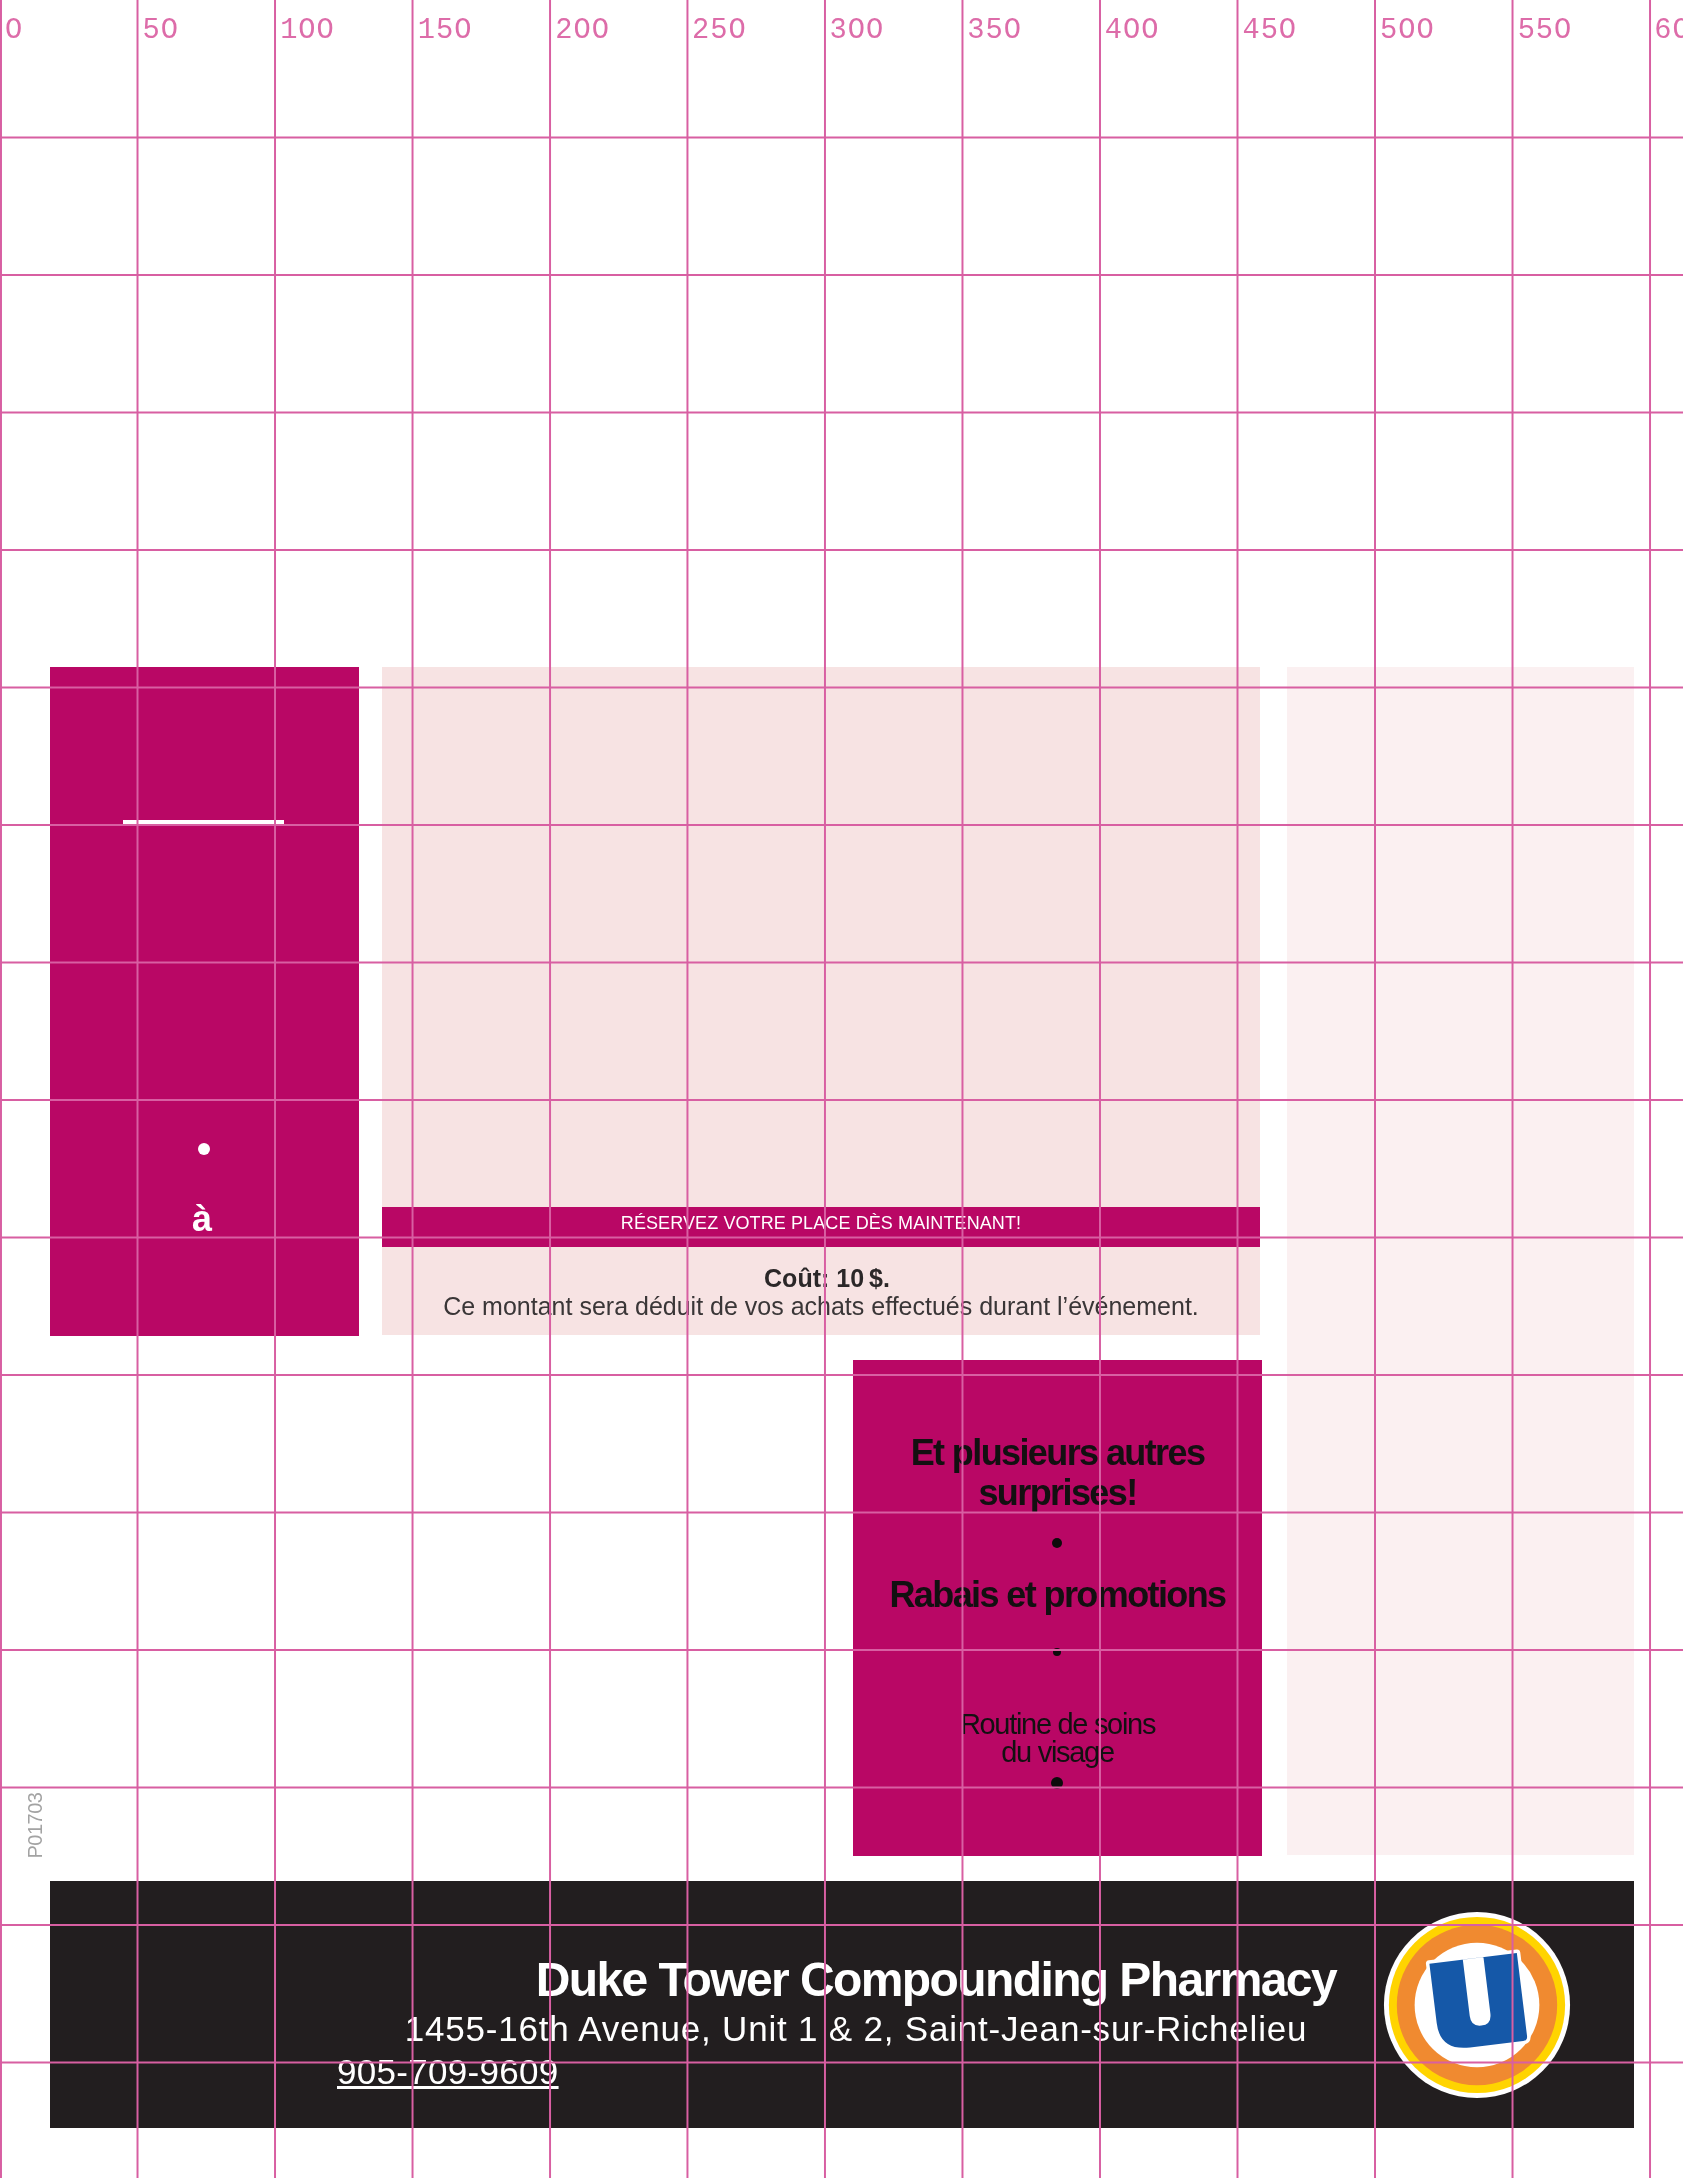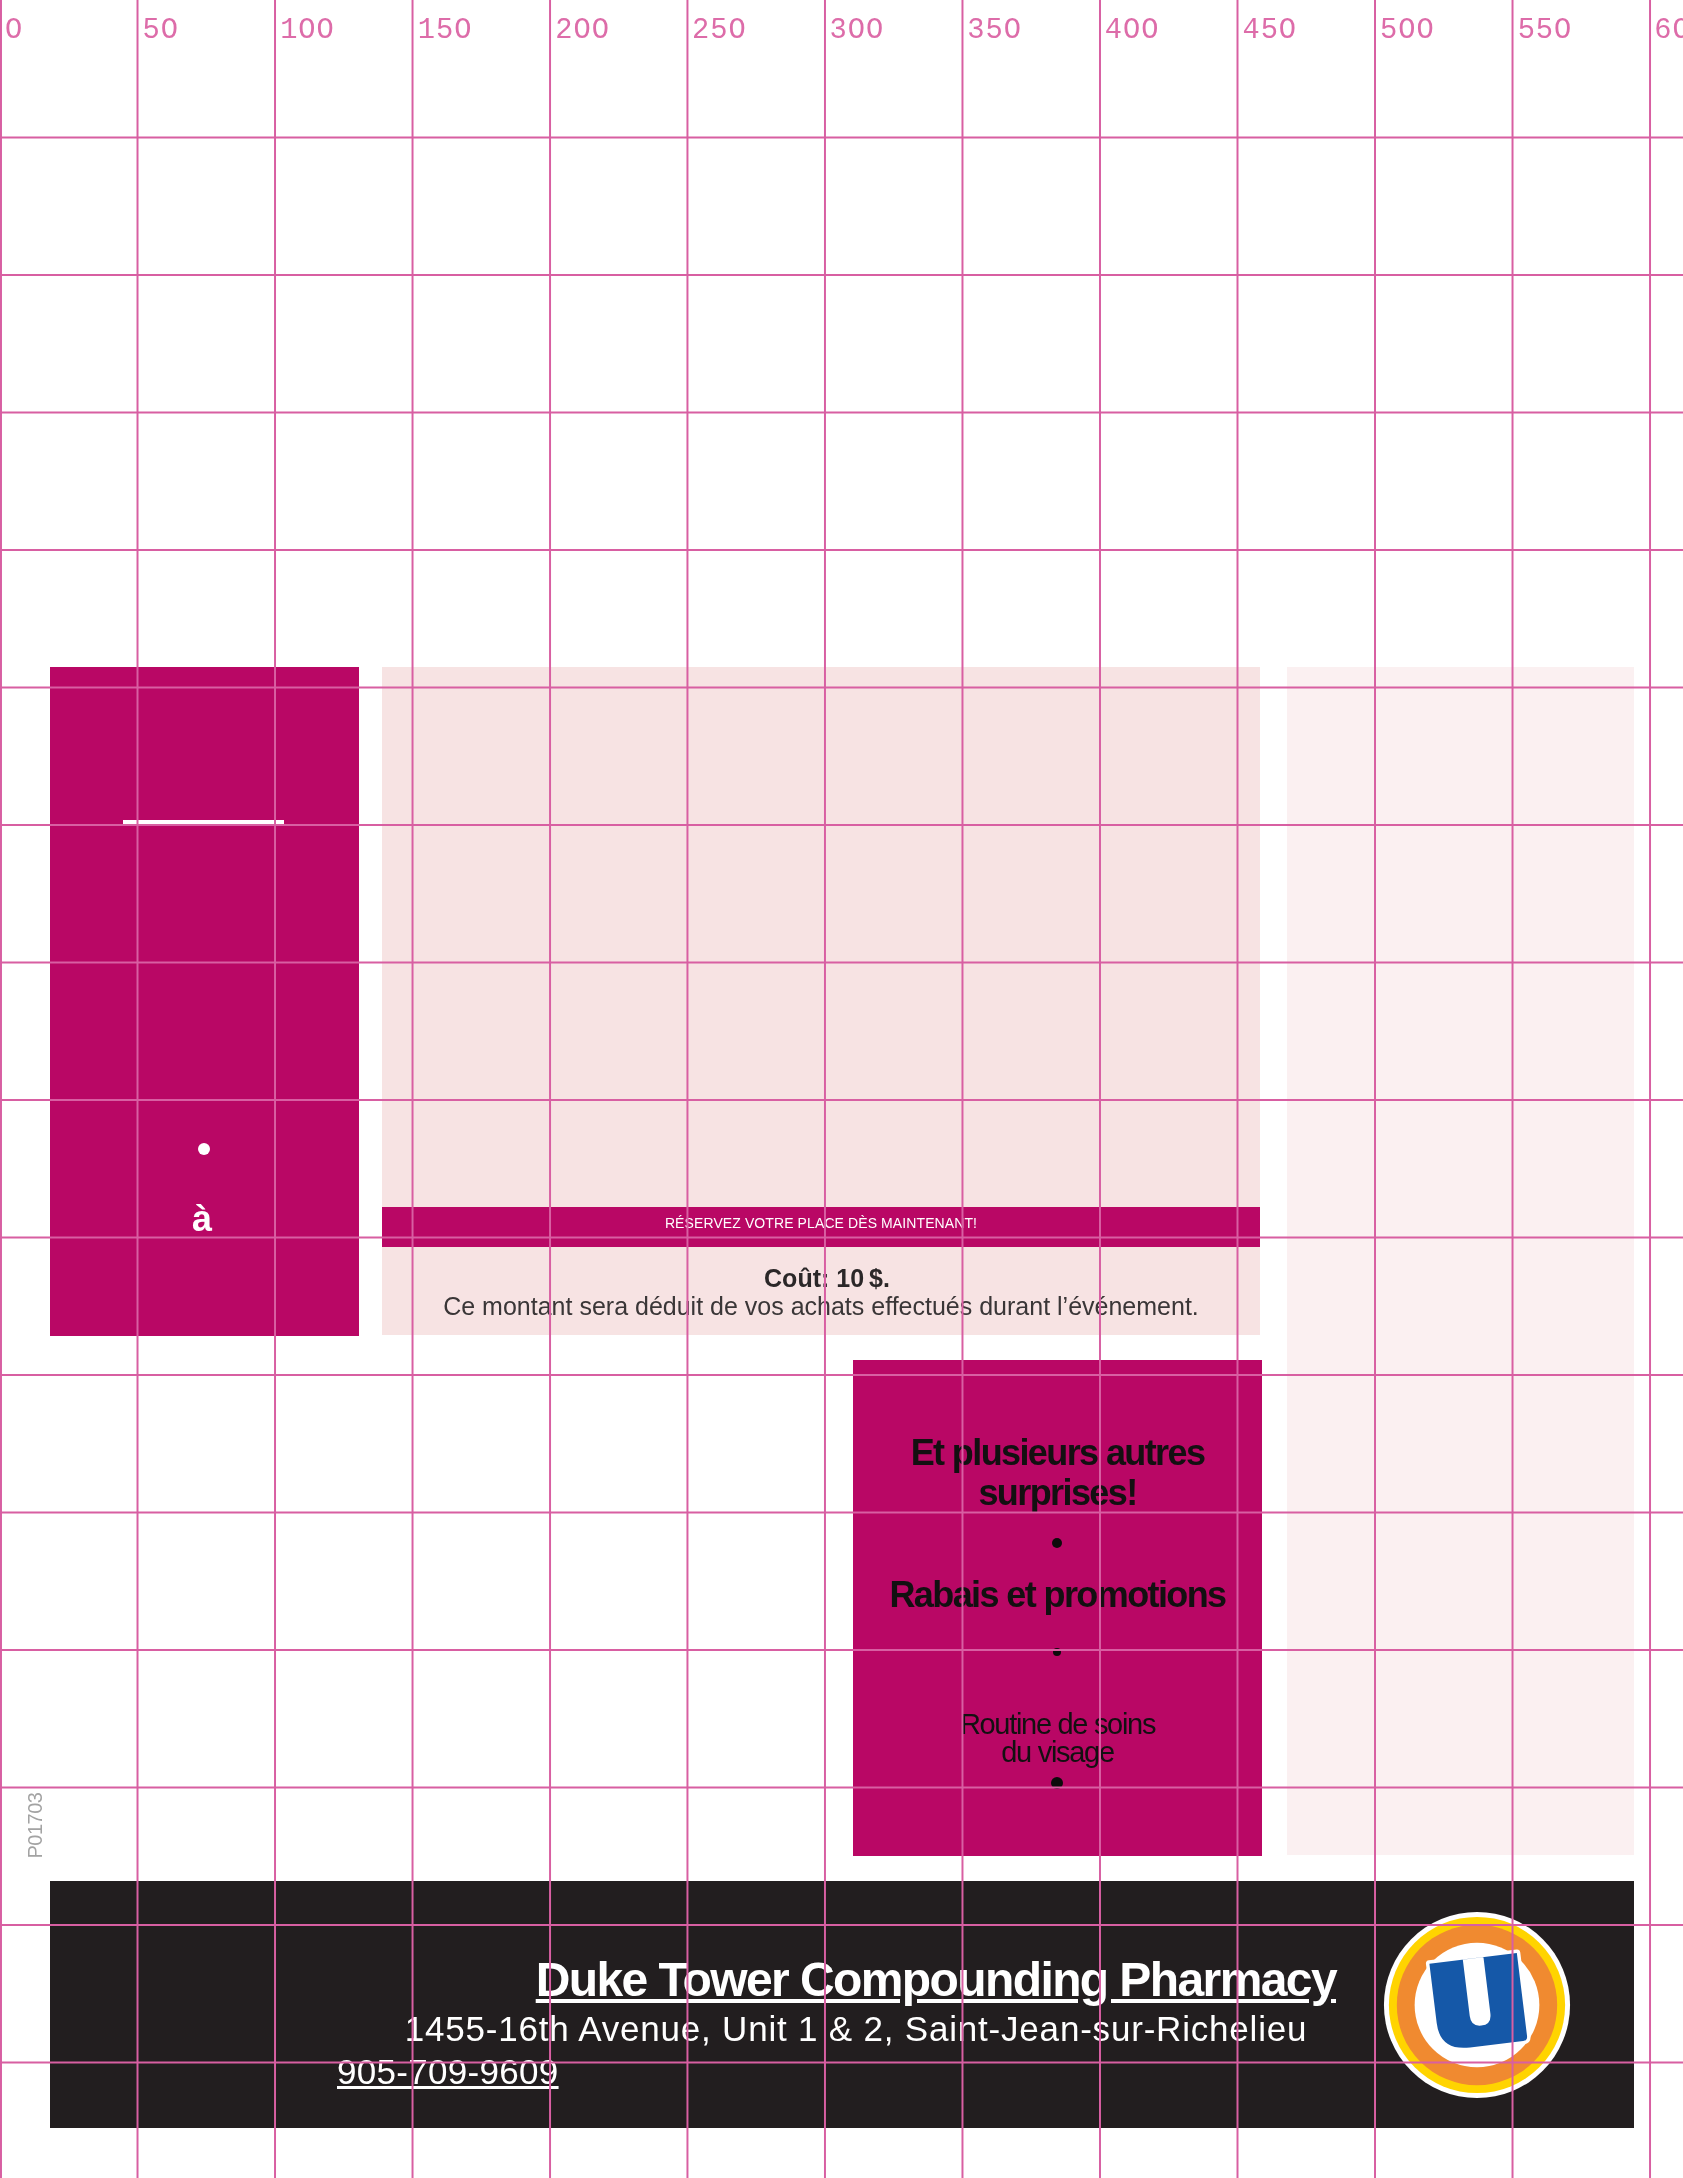--- a/index.html
+++ b/index.html
@@ -17,21 +17,21 @@
 <div class="abs" style="left:50px;top:667px;width:309px;height:669px;background:#b90765;"></div>
 
 <div class="abs" style="left:123px;top:820px;width:161px;height:5px;background:#ffffff;"></div>
 
 <div class="abs" style="left:198px;top:1143px;width:12px;height:12px;border-radius:50%;background:#ffffff;"></div>
 
 <div class="abs" style="left:85px;top:1198px;width:234px;text-align:center;font-size:36px;font-weight:bold;color:#ffffff;">à</div>
 
 <div class="abs" style="left:382px;top:1207px;width:878px;height:40px;background:#b90765;"></div>
 
-<div class="abs" style="left:382px;top:1207px;width:878px;height:40px;line-height:33px;text-align:center;color:#ffffff;font-size:14px;letter-spacing:0.1px;">RÉSERVEZ VOTRE PLACE DÈS MAINTENANT!</div>
+<div class="abs" style="left:382px;top:1207px;width:878px;height:40px;line-height:33px;text-align:center;color:#ffffff;font-size:18px;letter-spacing:0.1px;">RÉSERVEZ VOTRE PLACE DÈS MAINTENANT!</div>
 
 <div class="abs" style="left:388px;top:1264px;width:878px;text-align:center;font-size:25px;font-weight:bold;color:#2b2728;">Coût: 10 $.</div>
 
 <div class="abs" style="left:382px;top:1292px;width:878px;text-align:center;font-size:25px;letter-spacing:0px;color:#3a3637;">Ce montant sera déduit de vos achats effectués durant l’événement.</div>
 
 <div class="abs" style="left:853px;top:1360px;width:409px;height:496px;background:#b90765;"></div>
 
 <div class="abs" style="left:853px;top:1433px;width:409px;text-align:center;font-size:36px;font-weight:bold;color:#131011;line-height:40px;letter-spacing:-1.6px;">Et plusieurs autres<br>surprises!</div>
 
 <div class="abs" style="left:1052px;top:1538px;width:10px;height:10px;border-radius:50%;background:#0c0b0b;"></div>
@@ -41,21 +41,21 @@
 <div class="abs" style="left:1053px;top:1648px;width:8px;height:8px;border-radius:50%;background:#0c0b0b;"></div>
 
 <div class="abs" style="left:853px;top:1710px;width:409px;text-align:center;font-size:29px;font-weight:normal;color:#131011;line-height:28px;letter-spacing:-1.3px;">Routine de soins<br>du visage</div>
 
 <div class="abs" style="left:1051px;top:1777px;width:12px;height:12px;border-radius:50%;background:#0c0b0b;"></div>
 
 <div class="abs" style="left:-14px;top:1814px;width:99px;text-align:center;font-size:20px;color:#a3a3a3;letter-spacing:-0.5px;transform:rotate(-90deg);">P01703</div>
 
 <div class="abs" style="left:50px;top:1881px;width:1584px;height:247px;background:#221e1f;"></div>
 
-<div class="abs" style="left:337px;top:1952px;width:999px;text-align:right;font-size:48px;font-weight:bold;color:#ffffff;letter-spacing:-1.6px;text-decoration:underline;">Duke Tower Compounding Pharmacy</div>
+<div class="abs" style="left:337px;top:1952px;width:999px;text-align:right;font-size:48px;font-weight:bold;color:#ffffff;letter-spacing:-1.6px;">Duke Tower Compounding Pharmacy</div>
 
 <div class="abs" style="left:347px;top:2009px;width:1018px;text-align:center;font-size:35px;color:#ffffff;letter-spacing:0.8px;">1455-16th Avenue, Unit 1 &amp; 2, Saint-Jean-sur-Richelieu</div>
 
 <div class="abs" style="left:337px;top:2052px;width:1014px;text-align:left;font-size:35px;color:#ffffff;letter-spacing:0.3px;text-decoration:underline;">905-709-9609</div>
 
 <svg class="abs" style="left:1378px;top:1906px;" width="198" height="198" viewBox="0 0 200 200">
 
   <circle cx="100" cy="100" r="94" fill="#ffffff"></circle>
 
   <circle cx="100" cy="100" r="89" fill="#ffd400"></circle>

